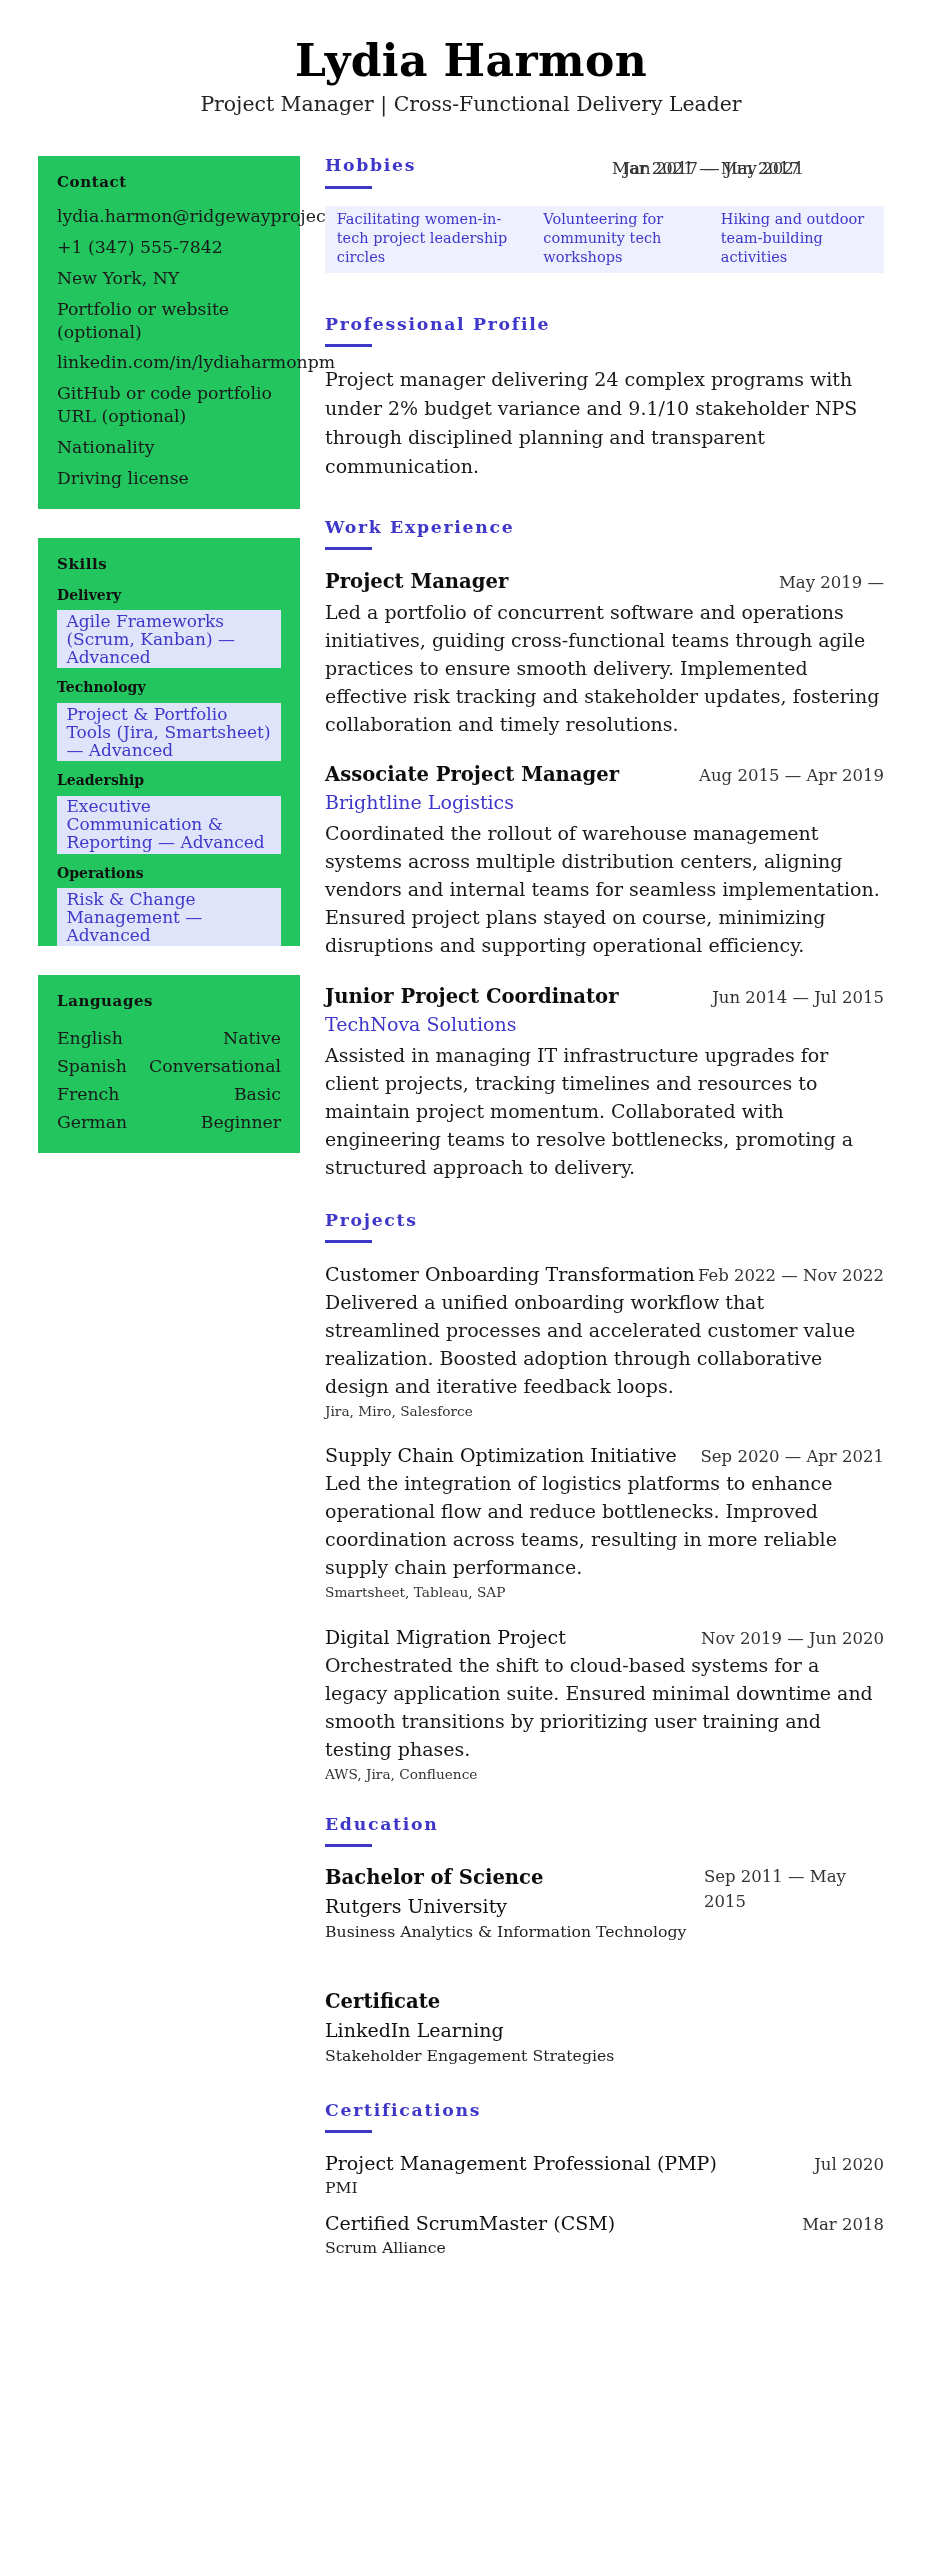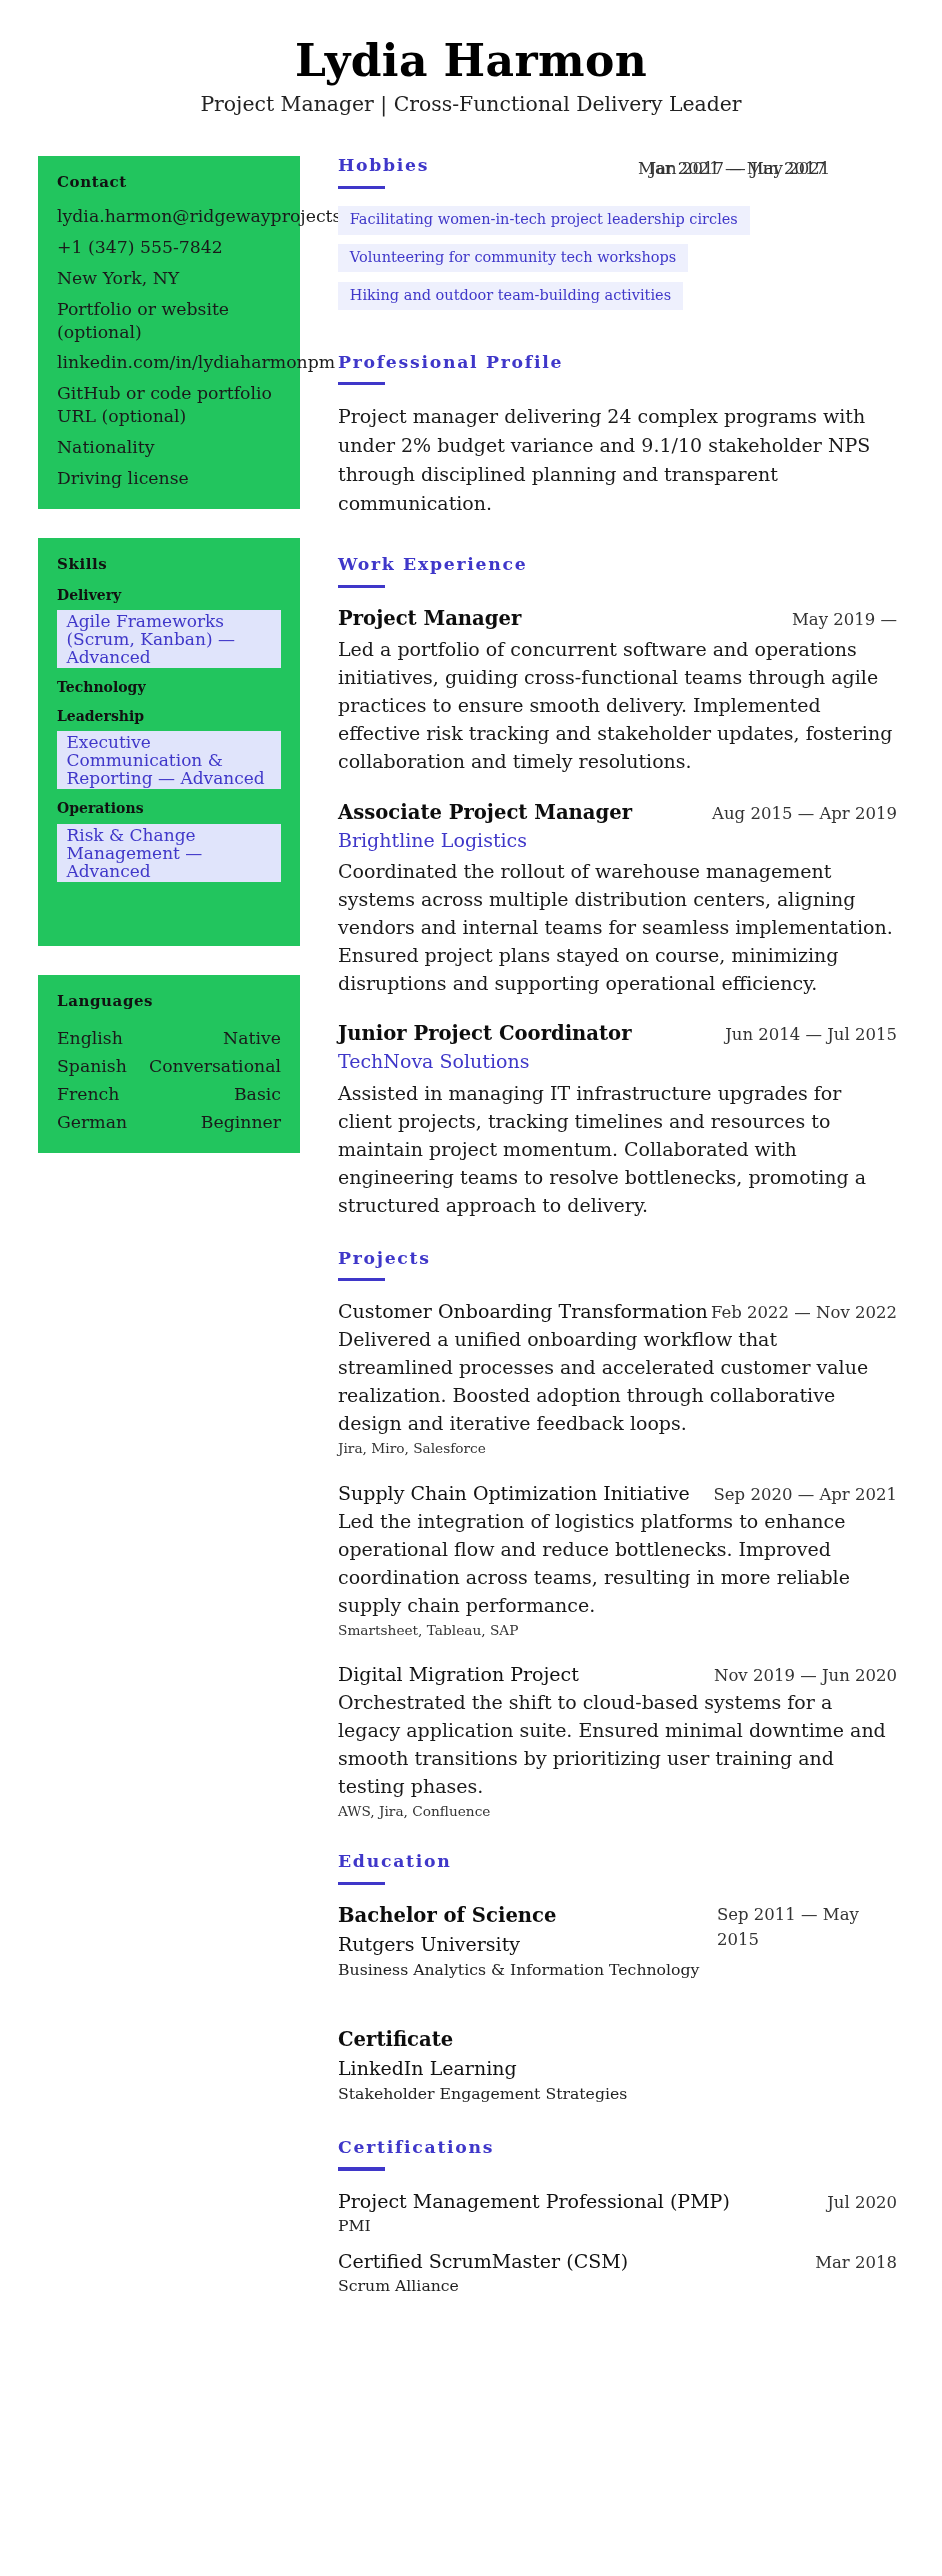--- a/index.html
+++ b/index.html
@@ -9,39 +9,39 @@
     color: #1a1a1a;
     height: 2576px;
     position: relative;
   }
   .header { text-align: center; padding-top: 33px; }
   .name { font-size: 44px; font-weight: bold; line-height: 55px; color: #000; letter-spacing: 0.4px; }
   .subtitle { font-size: 20.4px; line-height: 28px; color: #222; margin-top: 1.6px; }
 
   .layout { position: absolute; top: 156px; left: 38px; width: 858px; display: flex; }
   .left { width: 262px; flex: none; }
-  .right { position: absolute; left: 300px; top: 0; width: 559px; }
+  .right { position: absolute; left: 287px; top: 0; width: 559px; }
 
   .panel { background: #22c55e; padding: 17.3px 19px 19px 19px; margin-bottom: 29px; }
   .panel-title { font-size: 15px; font-weight: bold; letter-spacing: 0.6px; color: #111; margin-bottom: 12.6px; line-height: 19px; }
   .contact-line { font-size: 17.3px; line-height: 23px; color: #1a1a1a; margin-bottom: 7.9px; white-space: normal; }
   .contact-line.nowrap { white-space: nowrap; overflow: visible; }
 
   .skill-group-title { font-size: 14px; font-weight: bold; color: #111; margin-top: 11px; margin-bottom: 6.3px; line-height: 17.3px; }
   .skill-group-title.first { margin-top: 3.1px; }
   .skill-chip { background: #e0e4fb; color: #3f37c9; font-size: 17px; line-height: 18px; padding: 1.6px 9.4px 2.4px 9.4px; width: 224px; }
 
   .lang-row { display: flex; justify-content: space-between; font-size: 17.3px; line-height: 28px; color: #1a1a1a; }
 
   .section { margin-bottom: 0; }
   .section-title { font-size: 17.3px; font-weight: bold; color: #3f37c9; letter-spacing: 1.7px; line-height: 22px; }
   .section-rule { width: 47px; height: 3.1px; background: #3f37c9; margin-top: 9.4px; margin-bottom: 17.3px; }
 
   .hobby-chip { display: inline-block; background: #eef0fd; color: #3f37c9; font-size: 14.5px; line-height: 19px; padding: 3.9px 11.8px 5.5px 11.8px; margin-bottom: 9.4px; }
-  .hobby-wrap { display: flex; flex-direction: column; align-items: flex-start; }
+  .hobby-wrap { display: flex; align-items: flex-start; }
 
   .profile-text { font-size: 19px; line-height: 29px; color: #1a1a1a; }
 
   .entry { margin-bottom: 23.6px; }
   .entry-head { display: flex; justify-content: space-between; align-items: baseline; }
   .entry-title { font-size: 19.6px; font-weight: bold; color: #0d0d0d; line-height: 27px; }
   .entry-date { font-size: 16.5px; color: #333; line-height: 22px; white-space: nowrap; }
   .entry-org { font-size: 19px; color: #3f37c9; line-height: 28px; }
   .entry-desc { font-size: 19px; line-height: 28px; color: #1a1a1a; margin-top: 3.1px; }
 
@@ -91,20 +91,21 @@
     </section>
 
     <section class="panel" style="height:408px;">
       <div class="panel-title">Skills</div>
       <div class="skill-group">
         <div class="skill-group-title first">Delivery</div>
         <div class="skill-chip">Agile Frameworks (Scrum, Kanban) — Advanced</div>
       </div>
       <div class="skill-group">
         <div class="skill-group-title">Technology</div>
+        <div class="skill-chip">Project &amp; Portfolio Tools (Jira, Smartsheet) — Advanced</div>
       </div>
       <div class="skill-group">
         <div class="skill-group-title">Leadership</div>
         <div class="skill-chip">Executive Communication &amp; Reporting — Advanced</div>
       </div>
       <div class="skill-group">
         <div class="skill-group-title">Operations</div>
         <div class="skill-chip">Risk &amp; Change Management — Advanced</div>
       </div>
     </section>

